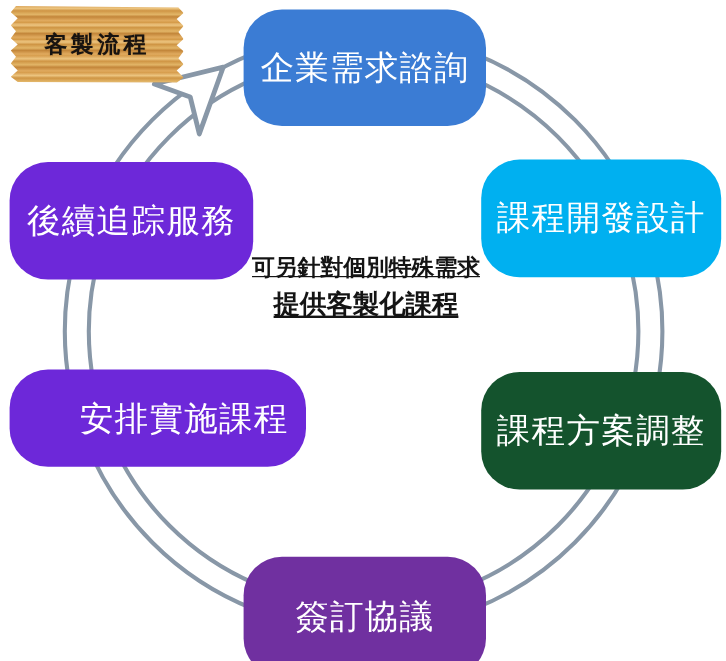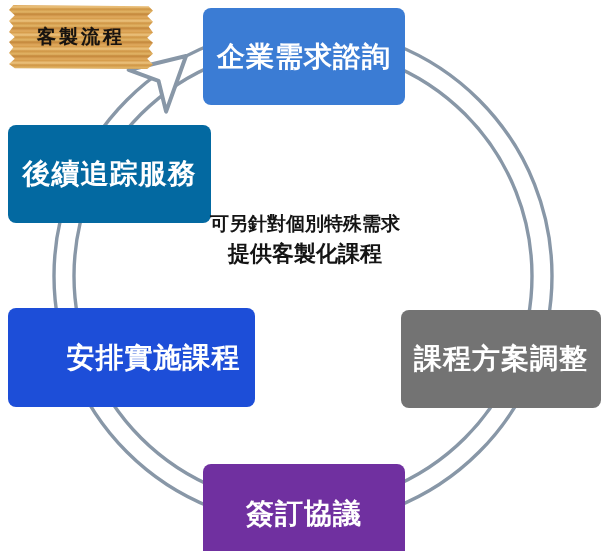--- a/index.html
+++ b/index.html
@@ -3,31 +3,31 @@
 <meta charset="utf-8">
 <style>
   html,body{margin:0;padding:0;background:#ffffff;}
   body{width:605px;height:551px;overflow:hidden;position:relative;
        font-family:"Liberation Sans",sans-serif;}
   .canvas{position:absolute;left:0;top:0;width:605px;height:551px;background:#fff;}
 
   .ring-svg{position:absolute;left:0;top:0;width:605px;height:551px;}
 
   .step{position:absolute;display:flex;align-items:center;justify-content:center;
-        border-radius:8px;color:#ffffff;font-size:28px;font-weight:700;
+        border-radius:32px;color:#ffffff;font-size:28px;font-weight:400;
         letter-spacing:1px;white-space:nowrap;}
   .step-top        {left:203px;top:8px;   width:202px;height:97px; background:#3b7cd4;}
   .step-upper-right{left:401px;top:133px; width:200px;height:98px; background:#00b0f0;}
-  .step-lower-right{left:401px;top:310px; width:200px;height:98px; background:#737373;}
+  .step-lower-right{left:401px;top:310px; width:200px;height:98px; background:#14532d;}
   .step-bottom     {left:203px;top:444px; width:202px;height:100px;background:#7030a0;margin-top:20px;}
-  .step-lower-left {left:8px;  top:308px; width:203px;height:99px; background:#1d4ed8;padding-left:44px;}
-  .step-upper-left {left:8px;  top:125px; width:203px;height:98px; background:#0369a1;}
+  .step-lower-left {left:8px;  top:308px; width:203px;height:81px; background:#6d28d9;padding-left:44px;}
+  .step-upper-left {left:8px;  top:135px; width:203px;height:98px; background:#6d28d9;}
 
   .center-note{position:absolute;left:198px;top:212px;width:214px;text-align:center;
-               color:#141414;}
+               color:#141414;text-decoration:underline;}
   .center-note .line1{font-size:19px;font-weight:700;line-height:24px;}
   .center-note .line2{font-size:22px;font-weight:700;line-height:36px;}
 
   .wood-sign{position:absolute;left:9px;top:5px;width:144px;height:64px;
     display:flex;align-items:center;justify-content:center;
     background:
       repeating-linear-gradient(to bottom,
         #dca65a 0px,#ecc47f 2px,#cf9544 4px,#e2b567 7px,
         #c3863a 9px,#e0aa5e 12px,#d49a48 14px);
     clip-path:polygon(3% 0%,97% 2%,100% 9%,96% 17%,100% 26%,97% 34%,100% 43%,
@@ -47,20 +47,23 @@
     <g fill="none" stroke="#8897a7" stroke-width="3.4">
       <circle cx="303" cy="276" r="249"></circle>
       <circle cx="303" cy="276" r="229"></circle>
     </g>
     <path d="M0 0 L52 -28 L37 0 L52 28 Z" transform="translate(186,56) rotate(138)" fill="#ffffff" stroke="#8897a7" stroke-width="4" stroke-linejoin="round"></path>
   </svg>
 
   <div class="step step-top">
     <span>企業需求諮詢</span>
   </div>
+  <div class="step step-upper-right">
+    <span>課程開發設計</span>
+  </div>
   <div class="step step-lower-right">
     <span>課程方案調整</span>
   </div>
   <div class="step step-bottom">
     <span>簽訂協議</span>
   </div>
   <div class="step step-lower-left">
     <span>安排實施課程</span>
   </div>
   <div class="step step-upper-left">

